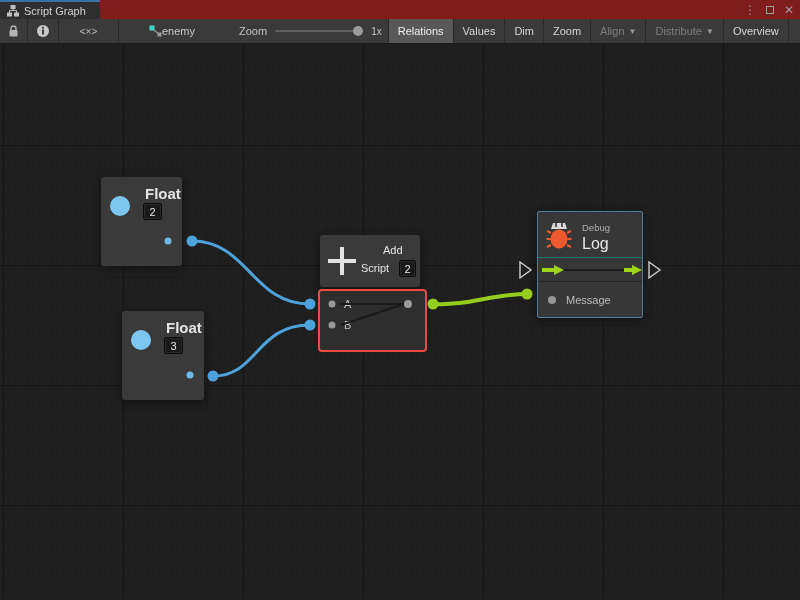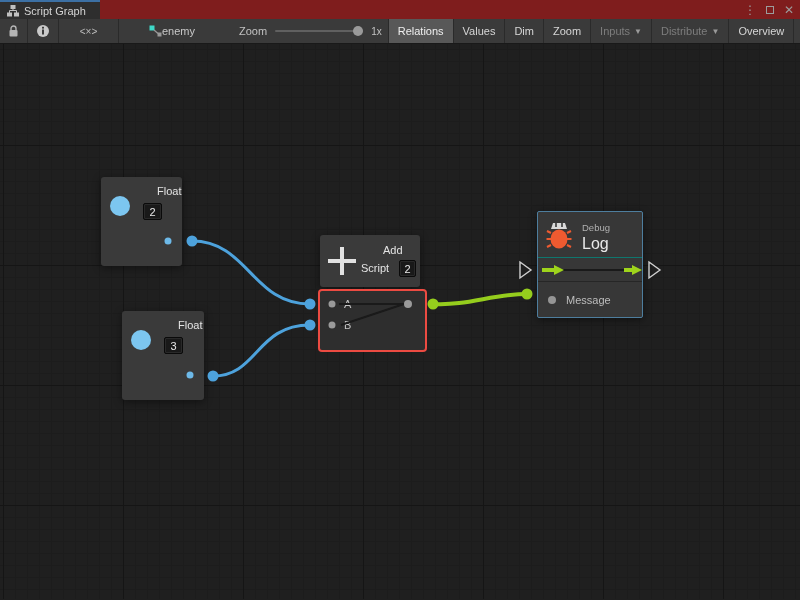--- a/index.html
+++ b/index.html
@@ -40,21 +40,21 @@
       linear-gradient(90deg,#1c1c1c 0 1px,transparent 1px),
       linear-gradient(180deg,#1c1c1c 0 1px,transparent 1px);
     background-size:120px 120px,120px 120px,12px 12px,12px 12px;
     background-position:3px 0,0 101px,3px 0,0 5px; }
 
   .node { position:absolute; background:#3a3a3a; border-radius:3px; box-shadow:0 2px 8px rgba(0,0,0,.45); }
 
   .float-node { width:81px; height:89px; }
   .float-node .big-dot { position:absolute; left:9px; top:19px; width:20px; height:20px;
                          border-radius:50%; }
-  .float-node .ntitle { position:absolute; left:56px; top:8px; font-size:11px; color:#e4e4e4; }
+  .float-node .ntitle { position:absolute; left:44px; top:8px; font-size:15px; color:#e4e4e4;font-weight:bold; }
   .value-box { background:#191919; border:1px solid #0a0a0a; box-shadow:inset 0 0 0 1px rgba(255,255,255,.07);
                border-radius:2px; color:#e8e8e8; font-size:11px; text-align:center; }
   .float-node .value-box { position:absolute; left:42px; top:26px; width:19px; height:17px; line-height:16px; }
 
   .add-header { left:320px; top:191px; width:100px; height:52px; }
   .plus { position:absolute; left:8px; top:12px; width:28px; height:28px; color:#e8e8e8; }
   .plus:before, .plus:after { content:""; position:absolute; background:#e2e2e2; }
   .plus:before { left:12px; top:0; width:4px; height:28px; }
   .plus:after  { left:0; top:12px; width:28px; height:4px; }
   .add-header .t1 { position:absolute; left:63px; top:9px;  font-size:11px; color:#e4e4e4; }
@@ -144,21 +144,21 @@
     <div class="rbtn">
       <span>Values</span>
     </div>
     <div class="rbtn">
       <span>Dim</span>
     </div>
     <div class="rbtn">
       <span>Zoom</span>
     </div>
     <div class="rbtn disabled">
-      <span>Inputs</span>
+      <span>Align</span>
       <span class="caret">▼</span>
     </div>
     <div class="rbtn disabled">
       <span>Distribute</span>
       <span class="caret">▼</span>
     </div>
     <div class="rbtn">
       <span>Overview</span>
     </div>
     <div class="rbtn">

